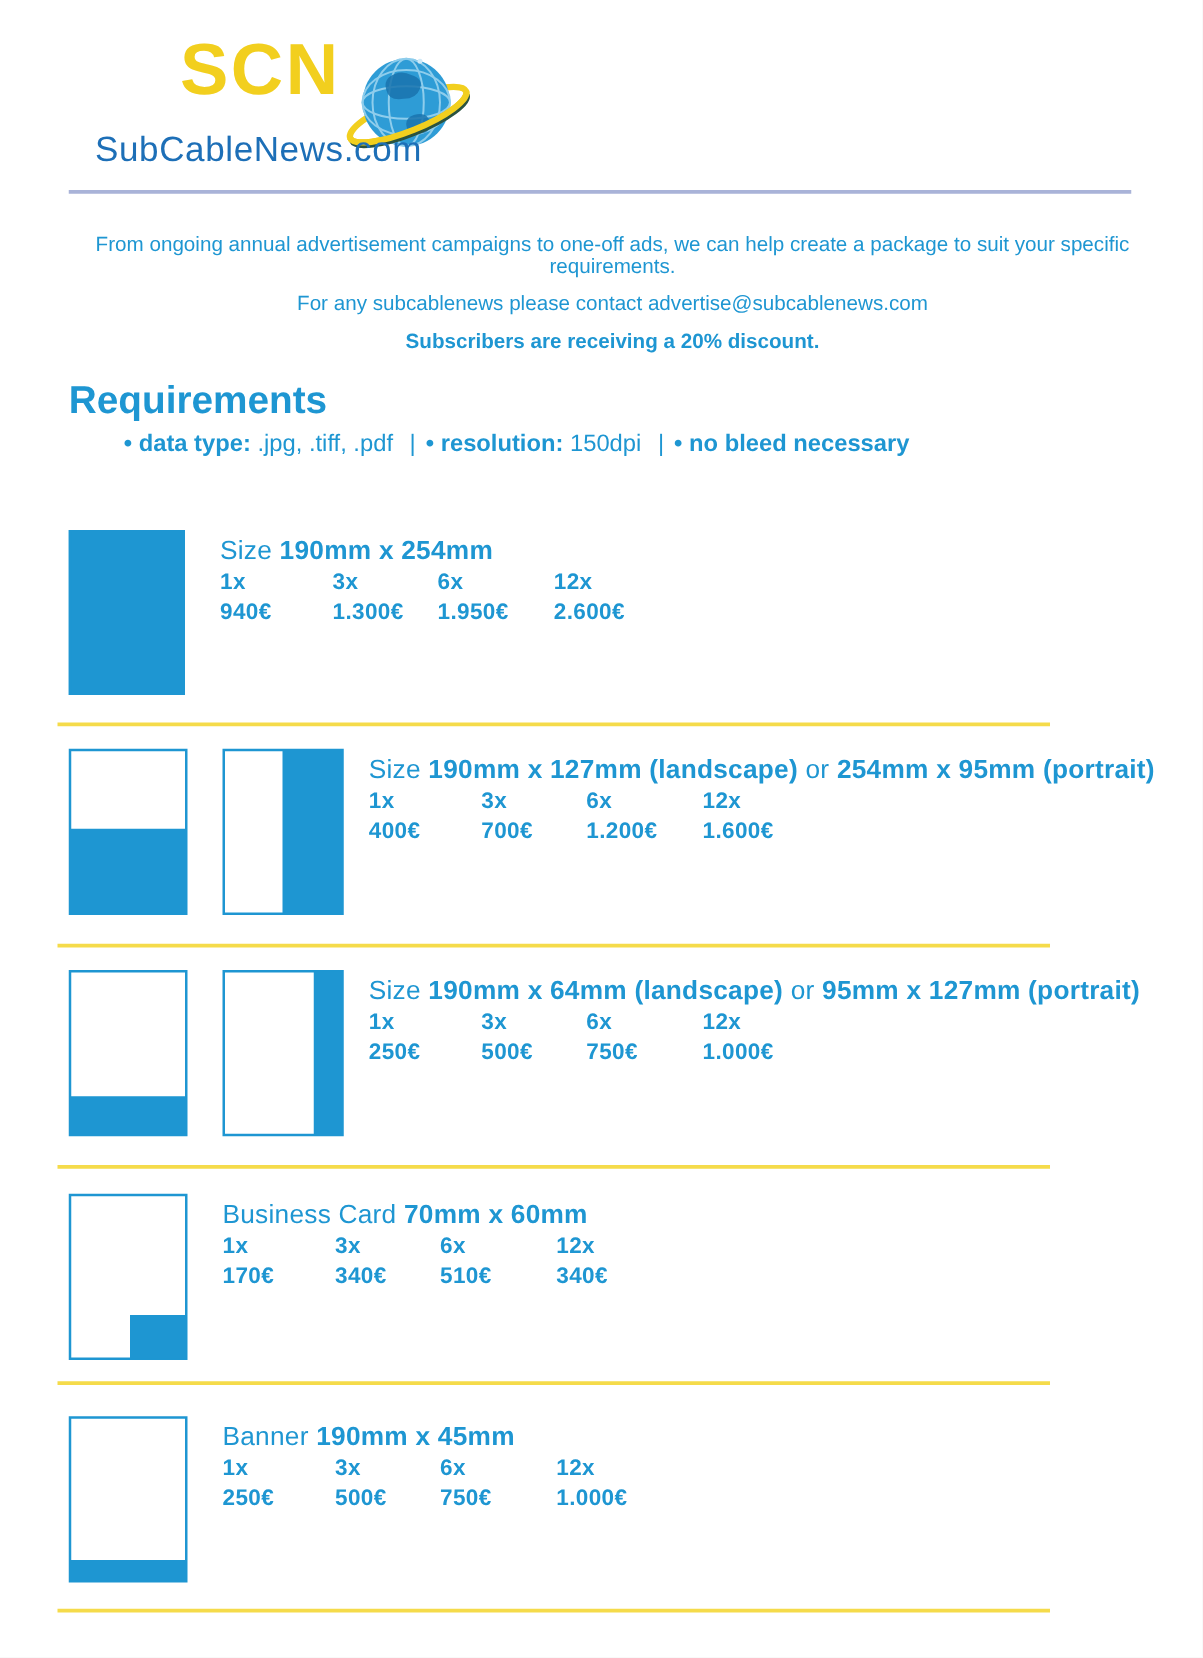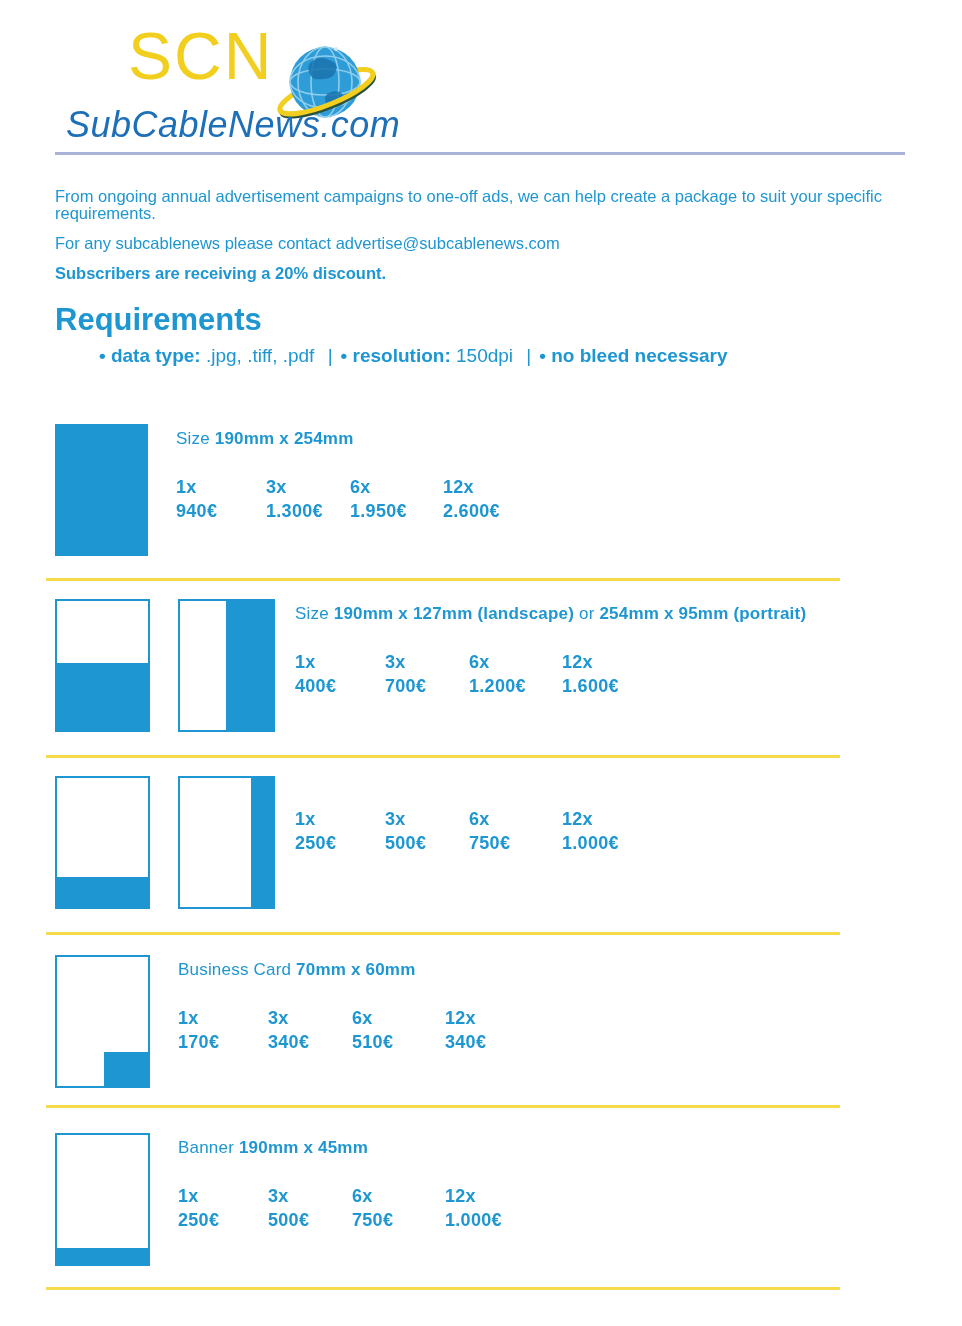--- a/index.html
+++ b/index.html
@@ -9,30 +9,30 @@
     --logo-yellow:#F2CF1E;
     --divider-yellow:#F5DB4A;
     --divider-blue:#A9B3D8;
   }
   *{margin:0;padding:0;box-sizing:border-box;}
   body{background:#e8e8e8;font-family:"Liberation Sans",sans-serif;}
   .page{position:relative;width:962px;height:1326px;background:#fff;margin:0 auto;overflow:hidden;}
 
   
   .logo{position:absolute;left:60px;top:28px;width:340px;height:114px;}
-  .logo-acronym{position:absolute;left:68px;top:-8px;font-size:66px;font-weight:400;
+  .logo-acronym{position:absolute;left:84px;top:-8px;font-size:58px;font-weight:700;
     letter-spacing:2px;color:var(--logo-yellow);line-height:72px;}
   .globe{position:absolute;left:213px;top:8px;}
-  .logo-domain{position:absolute;left:6px;top:76px;font-size:36px;color:var(--logo-blue);letter-spacing:.5px;font-style:italic;}
+  .logo-domain{position:absolute;left:16px;top:76px;font-size:28px;color:var(--logo-blue);letter-spacing:.5px;}
   .page-title{position:absolute;top:72px;right:47px;font-size:35px;font-weight:800;
     color:var(--dark-blue);letter-spacing:.5px;}
   .header-divider{position:absolute;left:55px;top:152px;width:850px;height:3px;background:var(--divider-blue);}
 
   
-  .intro{position:absolute;left:55px;top:188px;width:870px;color:var(--cyan);font-size:16.5px;}
+  .intro{position:absolute;left:55px;top:188px;width:870px;color:var(--cyan);font-size:16.5px;text-align:center;}
   .intro p{margin-bottom:13px;line-height:17px;}
   .intro .bold{font-weight:700;}
 
   
   .req-heading{position:absolute;left:55px;top:302px;font-size:31px;font-weight:700;color:var(--cyan);}
   .req-line{position:absolute;left:55px;top:345px;font-size:19px;color:var(--cyan);margin-left:44px;}
   .req-line b{font-weight:700;}
   .req-line .sep{padding:0 8px;}
 
   
@@ -43,23 +43,23 @@
   .fill{position:absolute;background:var(--cyan);}
   .d-half-landscape .fill{left:-1px;right:-1px;bottom:-1px;height:53%;}
   .d-half-portrait  .fill{top:-1px;bottom:-1px;right:-1px;width:52%;}
   .d-quarter-landscape .fill{left:-1px;right:-1px;bottom:-1px;height:24%;}
   .d-quarter-portrait  .fill{top:-1px;bottom:-1px;right:-1px;width:25%;}
   .d-card .fill{right:-1px;bottom:-1px;width:50%;height:27%;}
   .d-banner .fill{left:-1px;right:-1px;bottom:-1px;height:13%;}
 
   .details{padding-top:5px;margin-left:28px;}
   .details.wide{margin-left:20px;}
-  .ad-title{font-size:17px;font-weight:400;color:var(--cyan);letter-spacing:.2px;}
+  .ad-title{font-size:21px;font-weight:400;color:var(--cyan);letter-spacing:.2px;}
   .ad-title b{font-weight:700;}
-  .rates{display:grid;grid-template-columns:90px 84px 93px auto;margin-top:26px;
+  .rates{display:grid;grid-template-columns:90px 84px 93px auto;
     font-size:18px;font-weight:700;color:var(--cyan);line-height:24px;letter-spacing:.3px;}
 
   .section-divider{position:absolute;left:46px;width:794px;height:3px;background:var(--divider-yellow);}
 </style>
 </head>
 <body>
 
 <div class="page">
 
   <div class="logo">
@@ -145,20 +145,21 @@
   <section class="rate-block" style="top:776px">
     <div class="diagrams">
       <div class="diagram d-quarter-landscape">
           <div class="fill"></div>
         </div>
       <div class="diagram d-quarter-portrait" style="width:97px">
           <div class="fill"></div>
         </div>
     </div>
     <div class="details wide">
+      <h3 class="ad-title"><span>Size </span><b>190mm x 64mm (landscape)</b><span> or </span><b>95mm x 127mm (portrait)</b></h3>
       <div class="rates">
         <span>1x</span>
         <span>3x</span>
         <span>6x</span>
         <span>12x</span>
         <span>250€</span>
         <span>500€</span>
         <span>750€</span>
         <span>1.000€</span>
       </div>

